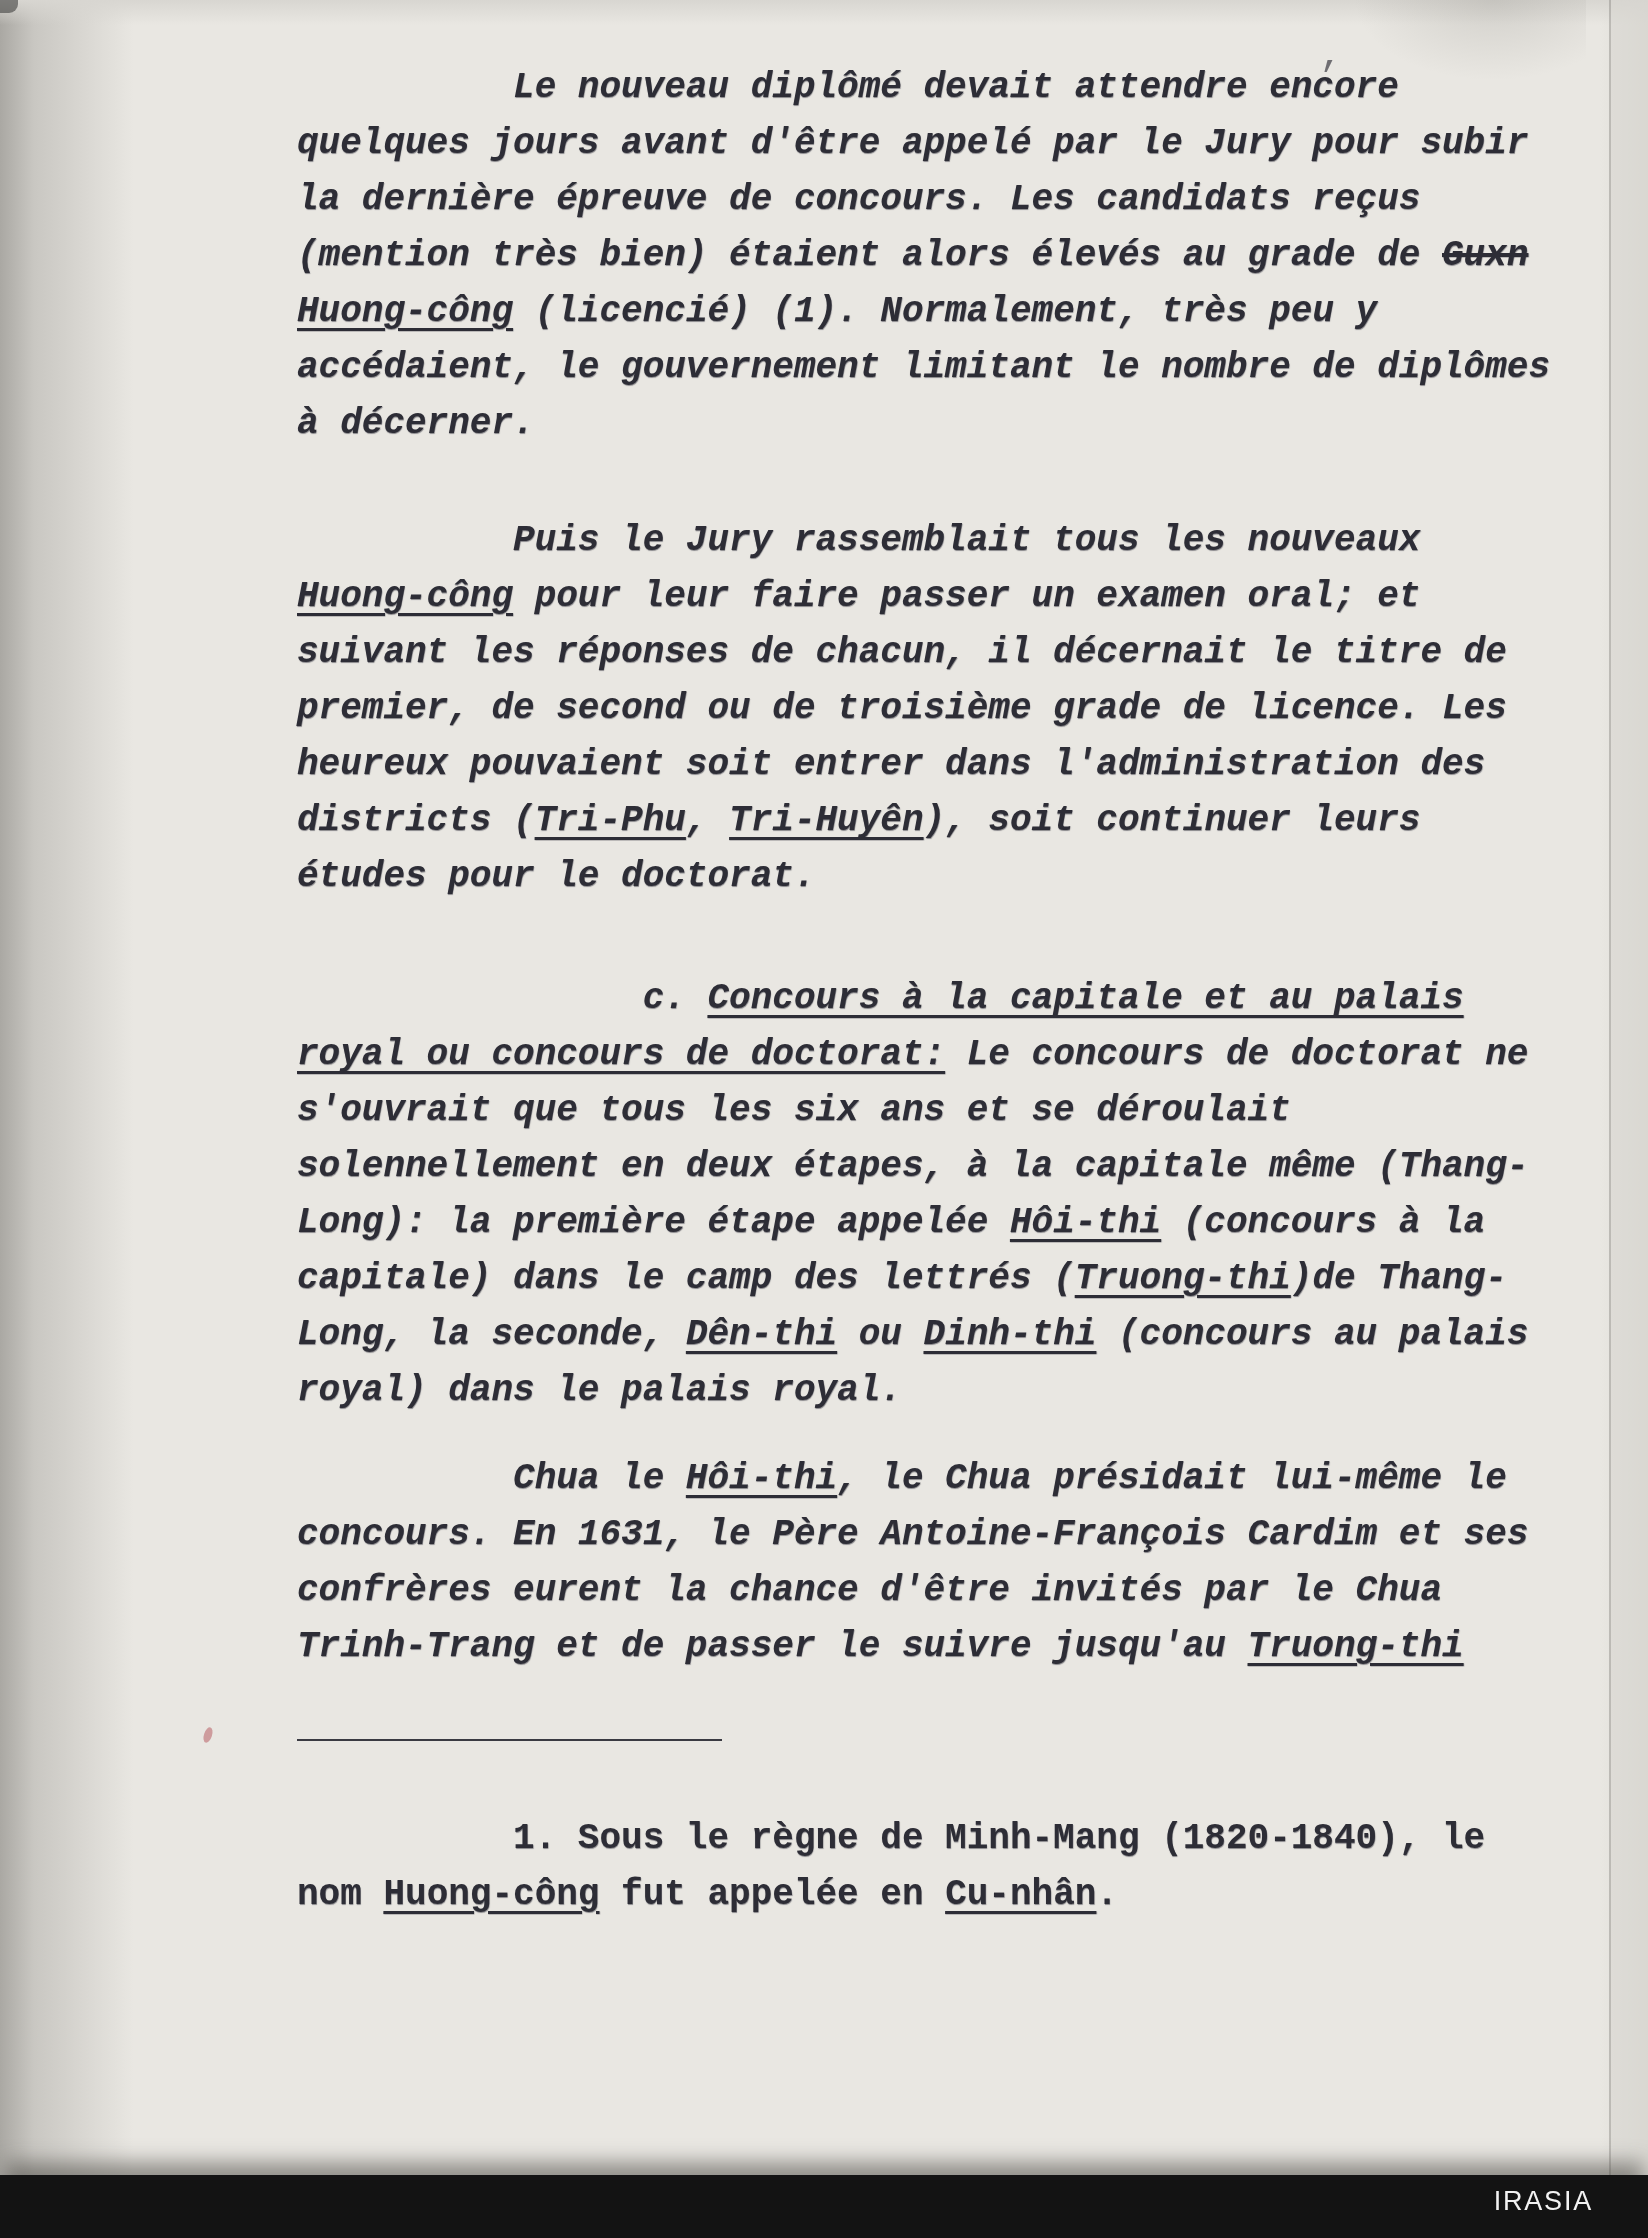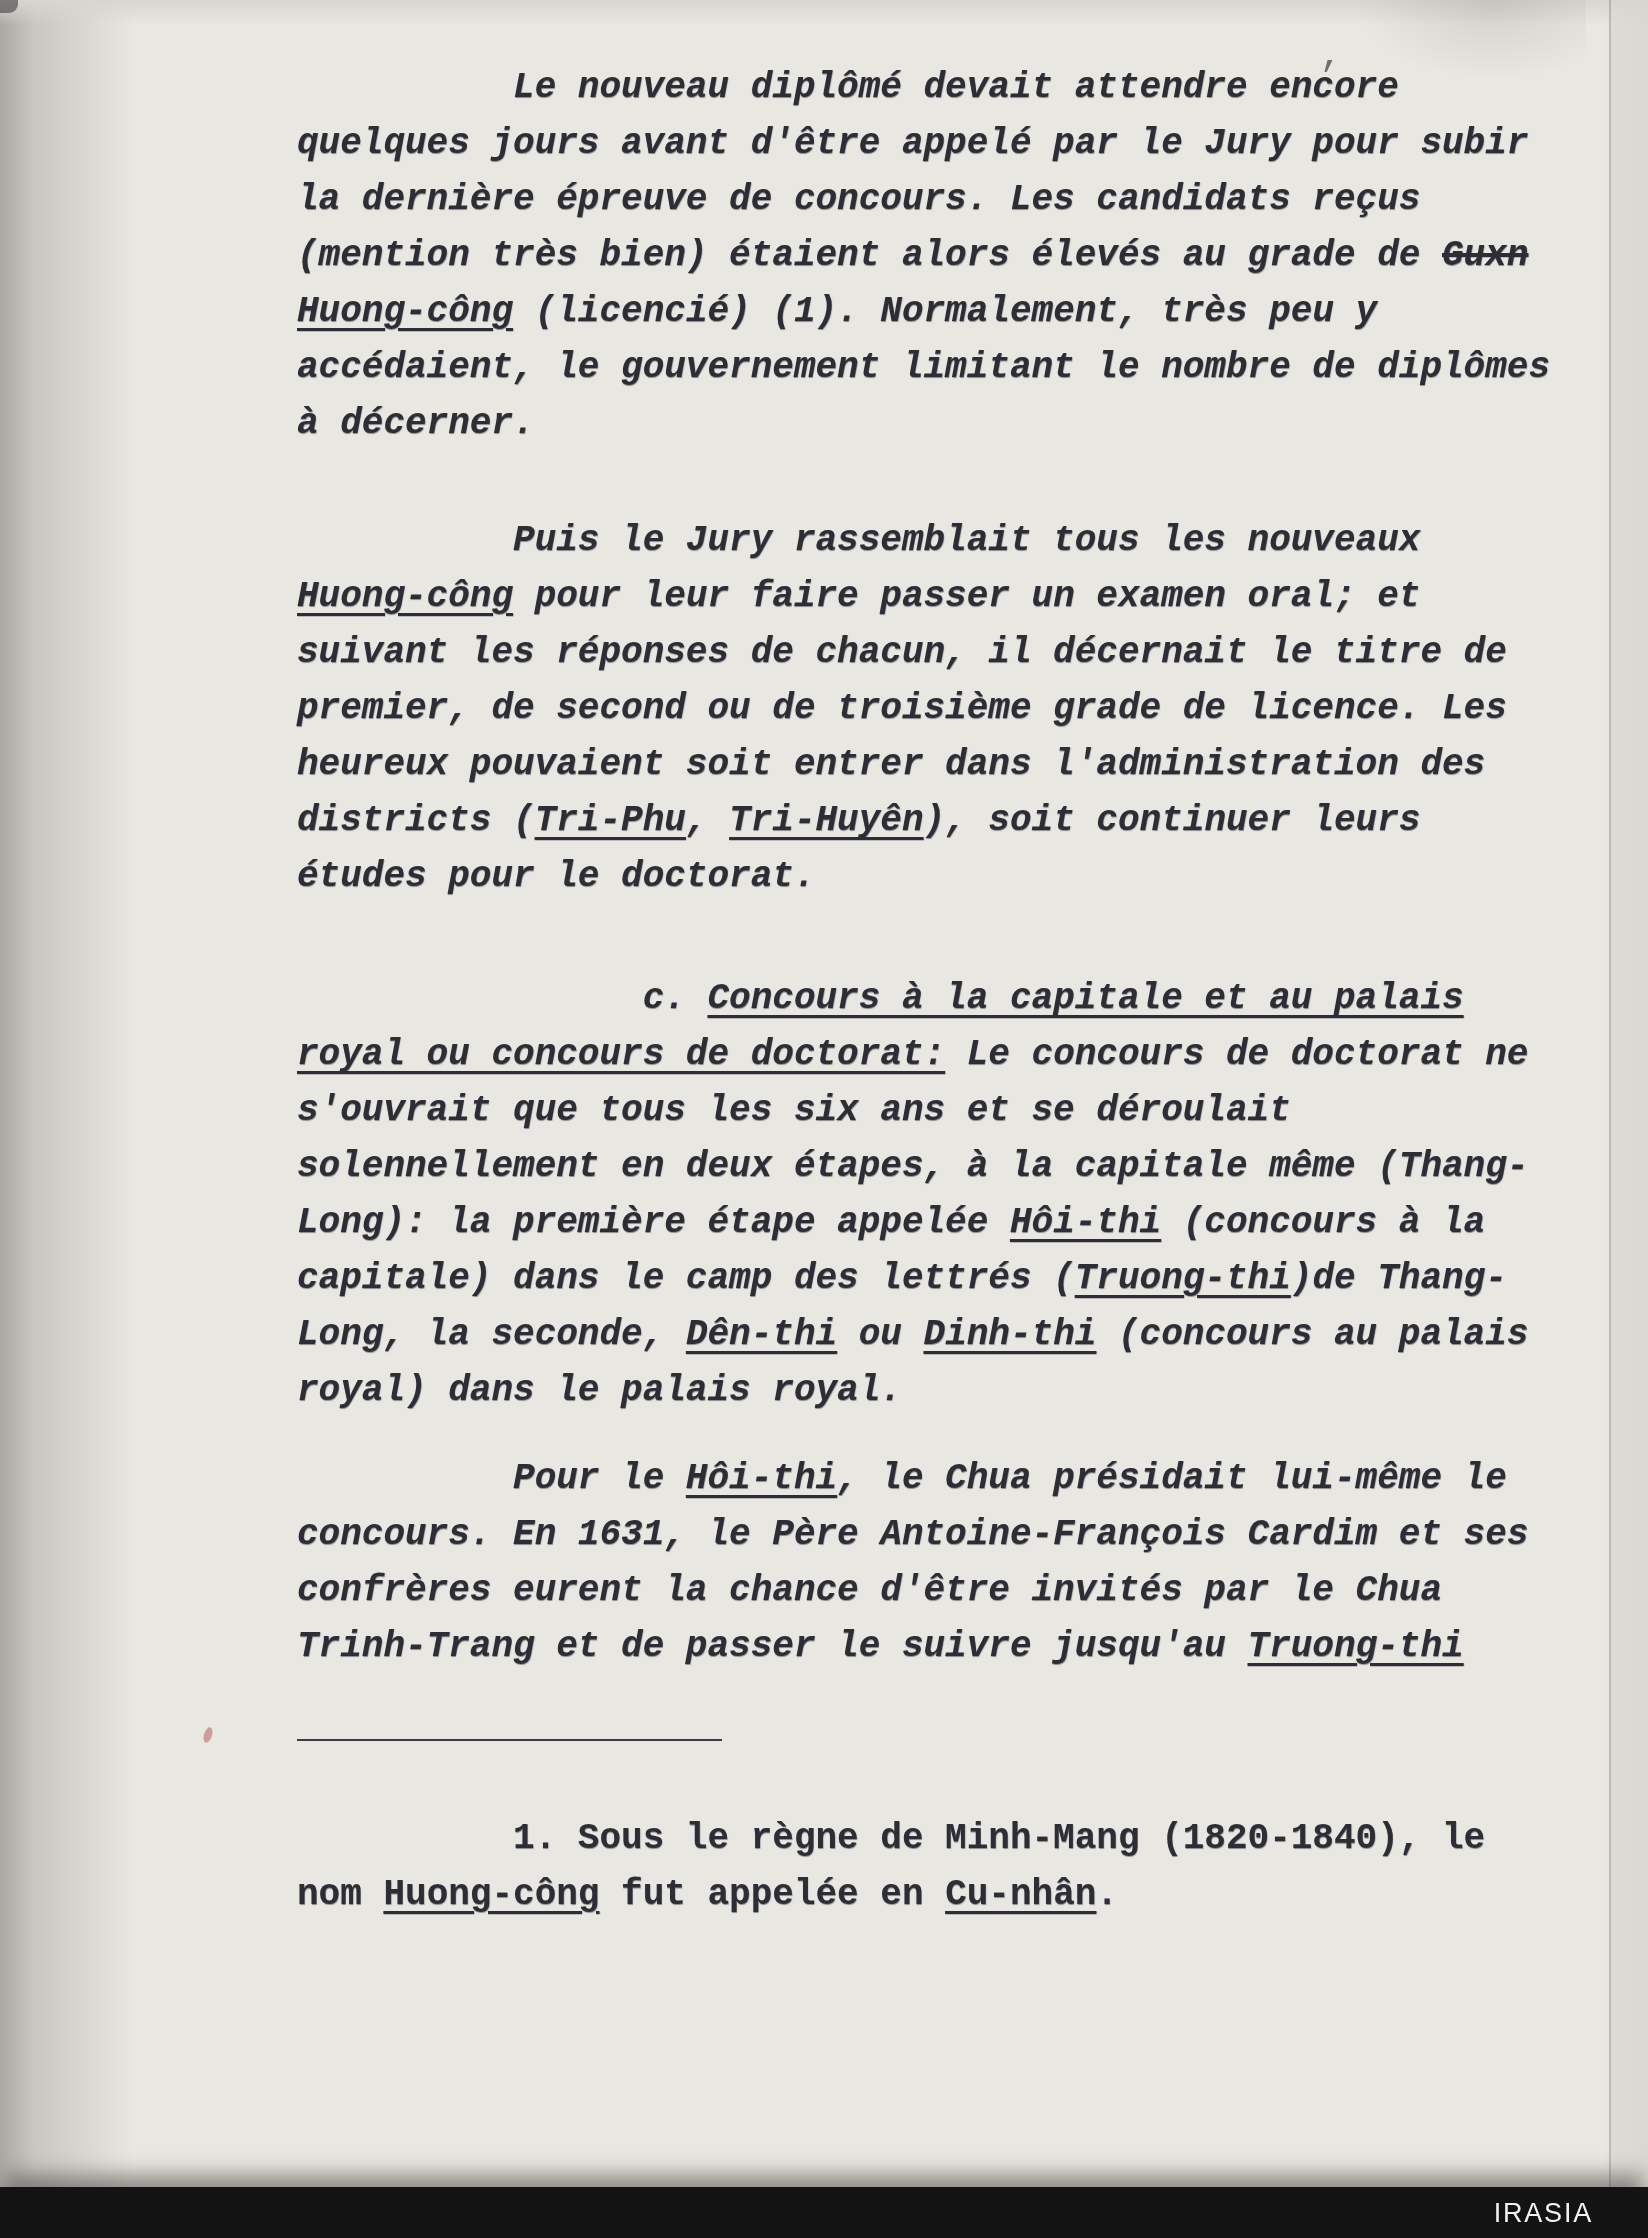--- a/index.html
+++ b/index.html
@@ -121,21 +121,21 @@
   }
 
   .footnote { text-indent: 10ch; }
 
   
   .footer-bar {
     position: absolute;
     left: 0;
     right: 0;
     bottom: 0;
-    height: 52px;
+    height: 64px;
     background: #131313;
     box-shadow: 0 -18px 19.7px -5.4px rgba(70, 68, 62, 0.55);
   }
   .watermark {
     position: absolute;
     right: 56px;
     top: 0;
     line-height: 52px;
     font-family: "Liberation Sans", sans-serif;
     font-size: 27px;
@@ -157,21 +157,21 @@
 
   <div class="text-column">
 
 
     <p class="para para-1"><span>Le nouveau diplômé devait attendre encore quelques jours avant d'être appelé par le Jury pour subir la dernière épreuve de concours. Les candidats reçus (mention très bien) étaient alors élevés au grade de </span><span class="seg-s">Guxn</span><span> </span><span class="seg-u">Huong-công</span><span> (licencié) (1). Normalement, très peu y accédaient, le gouvernement limitant le nombre de diplômes à décerner.</span></p>
 
     <p class="para para-2"><span>Puis le Jury rassemblait tous les nouveaux </span><span class="seg-u">Huong-công</span><span> pour leur faire passer un examen oral; et suivant les réponses de chacun, il décernait le titre de premier, de second ou de troisième grade de licence. Les heureux pouvaient soit entrer dans l'administration des districts (</span><span class="seg-u">Tri-Phu</span><span>, </span><span class="seg-u">Tri-Huyên</span><span>), soit continuer leurs études pour le doctorat.</span></p>
 
     <p class="para deep-indent para-3"><span>c. </span><span class="seg-u">Concours à la capitale et au palais royal ou concours de doctorat:</span><span> Le concours de doctorat ne s'ouvrait que tous les six ans et se déroulait solennellement en deux étapes, à la capitale même (Thang-Long): la première étape appelée </span><span class="seg-u">Hôi-thi</span><span> (concours à la capitale) dans le camp des lettrés (</span><span class="seg-u">Truong-thi</span><span>)de Thang-Long, la seconde, </span><span class="seg-u">Dên-thi</span><span> ou </span><span class="seg-u">Dinh-thi</span><span> (concours au palais royal) dans le palais royal.</span></p>
 
-    <p class="para para-4"><span>Pour le </span><span class="seg-u">Hôi-thi</span><span>, le Chua présidait lui-même le concours. En 1631, le Père Antoine-François Cardim et ses confrères eurent la chance d'être invités par le Chua Trinh-Trang et de passer le suivre jusqu'au </span><span class="seg-u">Truong-thi</span></p>
+    <p class="para para-4"><span>Chua le </span><span class="seg-u">Hôi-thi</span><span>, le Chua présidait lui-même le concours. En 1631, le Père Antoine-François Cardim et ses confrères eurent la chance d'être invités par le Chua Trinh-Trang et de passer le suivre jusqu'au </span><span class="seg-u">Truong-thi</span></p>
 
     <div class="footnote-separator"></div>
 
     <p class="footnote"><span>1. Sous le règne de Minh-Mang (1820-1840), le nom </span><span class="seg-u">Huong-công</span><span> fut appelée en </span><span class="seg-u">Cu-nhân</span><span>.</span></p>
 
   </div>
 
   <div class="footer-bar">
     <span class="watermark">IRASIA</span>
   </div>

